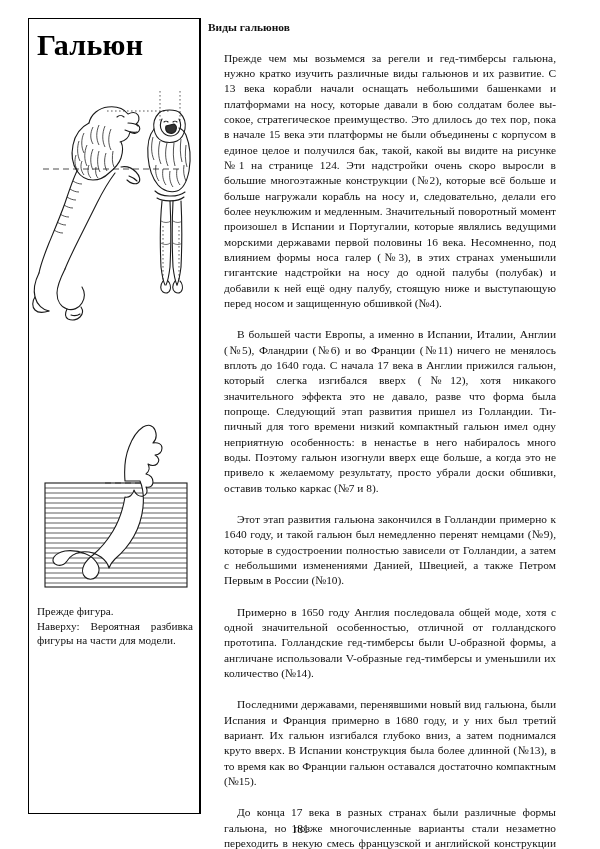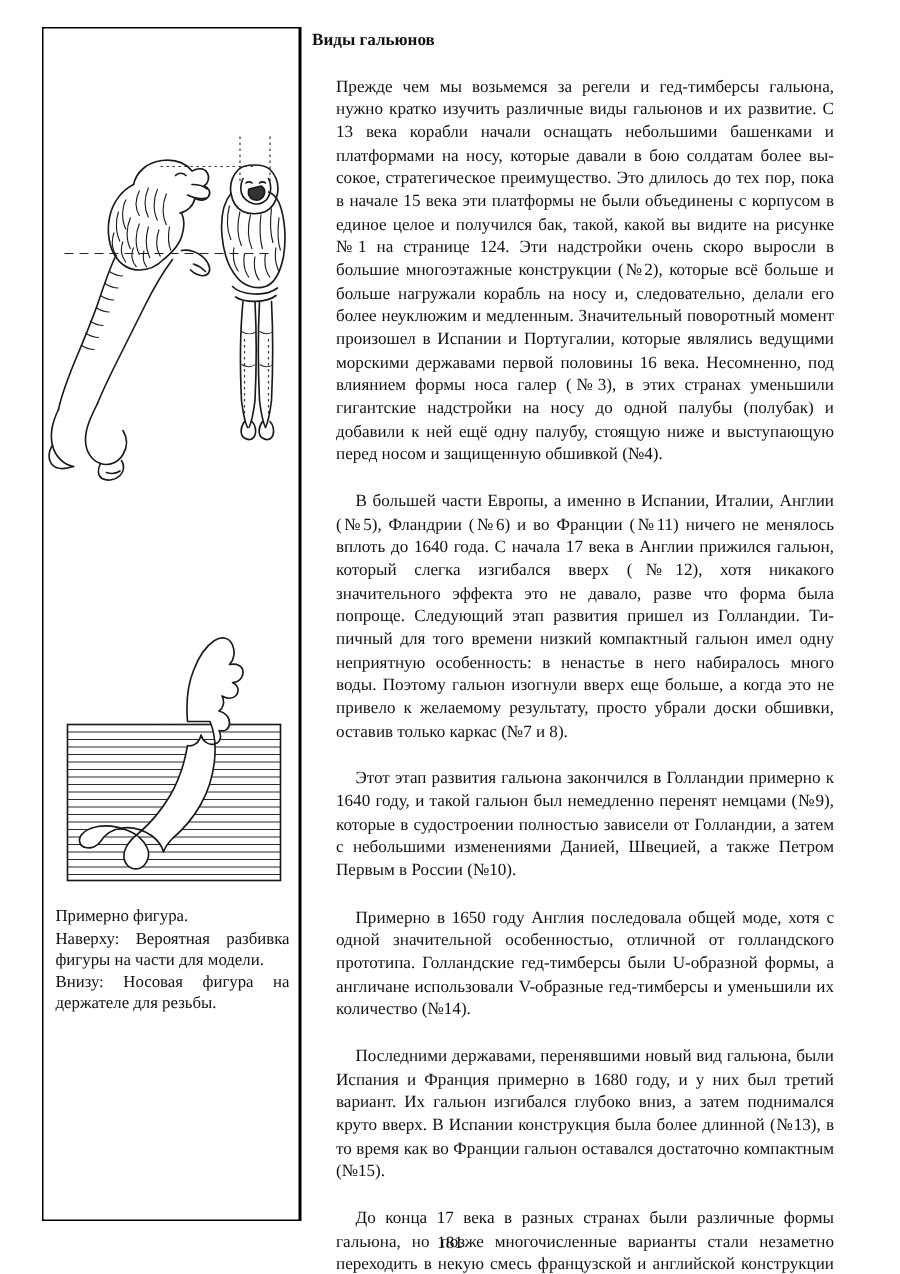--- a/index.html
+++ b/index.html
@@ -123,20 +123,21 @@
   .dotline { fill: none; stroke: #333; stroke-width: 0.8; stroke-dasharray: 1.6 2.4; }
   .mane { fill: none; stroke: #1a1a1a; stroke-width: 0.75; }
 </style>
 </head>
 <body>
 
 <div id="page">
 
   <div id="left-column">
 
+    <div id="chapter-title">Гальюн</div>
 
     <div id="figure-top">
       <svg width="172" height="348" viewBox="0 0 172 348">
 
         <line class="dotline" x1="78" y1="30" x2="140" y2="30"></line>
         <line class="dashline" x1="14" y1="88" x2="152" y2="88"></line>
         <line class="dotline" x1="131" y1="10" x2="131" y2="40"></line>
         <line class="dotline" x1="151" y1="10" x2="151" y2="40"></line>
         <line class="dotline" x1="134" y1="145" x2="134" y2="200"></line>
         <line class="dotline" x1="150" y1="145" x2="150" y2="200"></line>
@@ -304,23 +305,22 @@
                  C59 134 66 136 72 140
                  C76 143 79 147 80 151
                  C81 148 83 145 86 142
                  C93 136 100 128 105 119
                  C110 110 113 100 114 90
                  C115 80 114 71 111 64 Z" fill="#ffffff" stroke="#1a1a1a" stroke-width="1.1" stroke-linejoin="round"></path>
       </svg>
     </div>
 
     <div id="figure-caption">
-      <p>Примерно фигура.</p>
+      <p>Прежде фигура.</p>
       <p>Наверху: Вероятная разбивка фигуры на части для модели.</p>
-      <p>Внизу: Носовая фигура на держателе для резьбы.</p>
     </div>
   </div>
 
   <div id="right-column">
     <div id="section-heading">Виды гальюнов</div>
 
     <p class="body-par">Прежде чем мы возьмемся за регели и гед-тимберсы гальюна, нужно кратко изучить различные виды гальюнов и их развитие. С 13 века корабли начали оснащать небольшими башенками и платформами на носу, которые давали в бою солдатам более вы­сокое, стратегическое преимущество. Это длилось до тех пор, пока в начале 15 века эти платформы не были объединены с кор­пусом в единое целое и получился бак, такой, какой вы видите на рисунке №1 на странице 124. Эти надстройки очень скоро вы­росли в большие многоэтажные конструкции (№2), которые всё больше и больше нагружали корабль на носу и, следовательно, делали его более неуклюжим и медленным. Значительный по­воротный момент произошел в Испании и Португалии, которые являлись ведущими морскими державами первой половины 16 века. Несомненно, под влиянием формы носа галер (№3), в этих странах уменьшили гигантские надстройки на носу до одной палубы (полубак) и добавили к ней ещё одну палубу, стоящую ниже и выступающую перед носом и защищенную обшивкой (№4).</p>
     <p class="body-par indent">В большей части Европы, а именно в Испании, Италии, Анг­лии (№5), Фландрии (№6) и во Франции (№11) ничего не меня­лось вплоть до 1640 года. С начала 17 века в Англии прижился гальюн, который слегка изгибался вверх (№12), хотя никакого значительного эффекта это не давало, разве что форма была попроще. Следующий этап развития пришел из Голландии. Ти­пичный для того времени низкий компактный гальюн имел одну неприятную особенность: в ненастье в него набиралось много воды. Поэтому гальюн изогнули вверх еще больше, а когда это не привело к желаемому результату, просто убрали доски об­шивки, оставив только каркас (№7 и 8).</p>
     <p class="body-par indent">Этот этап развития  гальюна закончился в Голландии пример­но к 1640 году, и такой гальюн был немедленно перенят немцами (№9), которые в судостроении полностью зависели от Голлан­дии, а затем с небольшими изменениями Данией, Швецией, а также Петром Первым в России (№10).</p>
     <p class="body-par indent">Примерно в 1650 году Англия последовала общей моде, хотя с одной значительной особенностью, отличной от голландского прототипа. Голландские гед-тимберсы были U-образной формы, а англичане использовали V-образные гед-тимберсы и уменьши­ли их количество (№14).</p>

